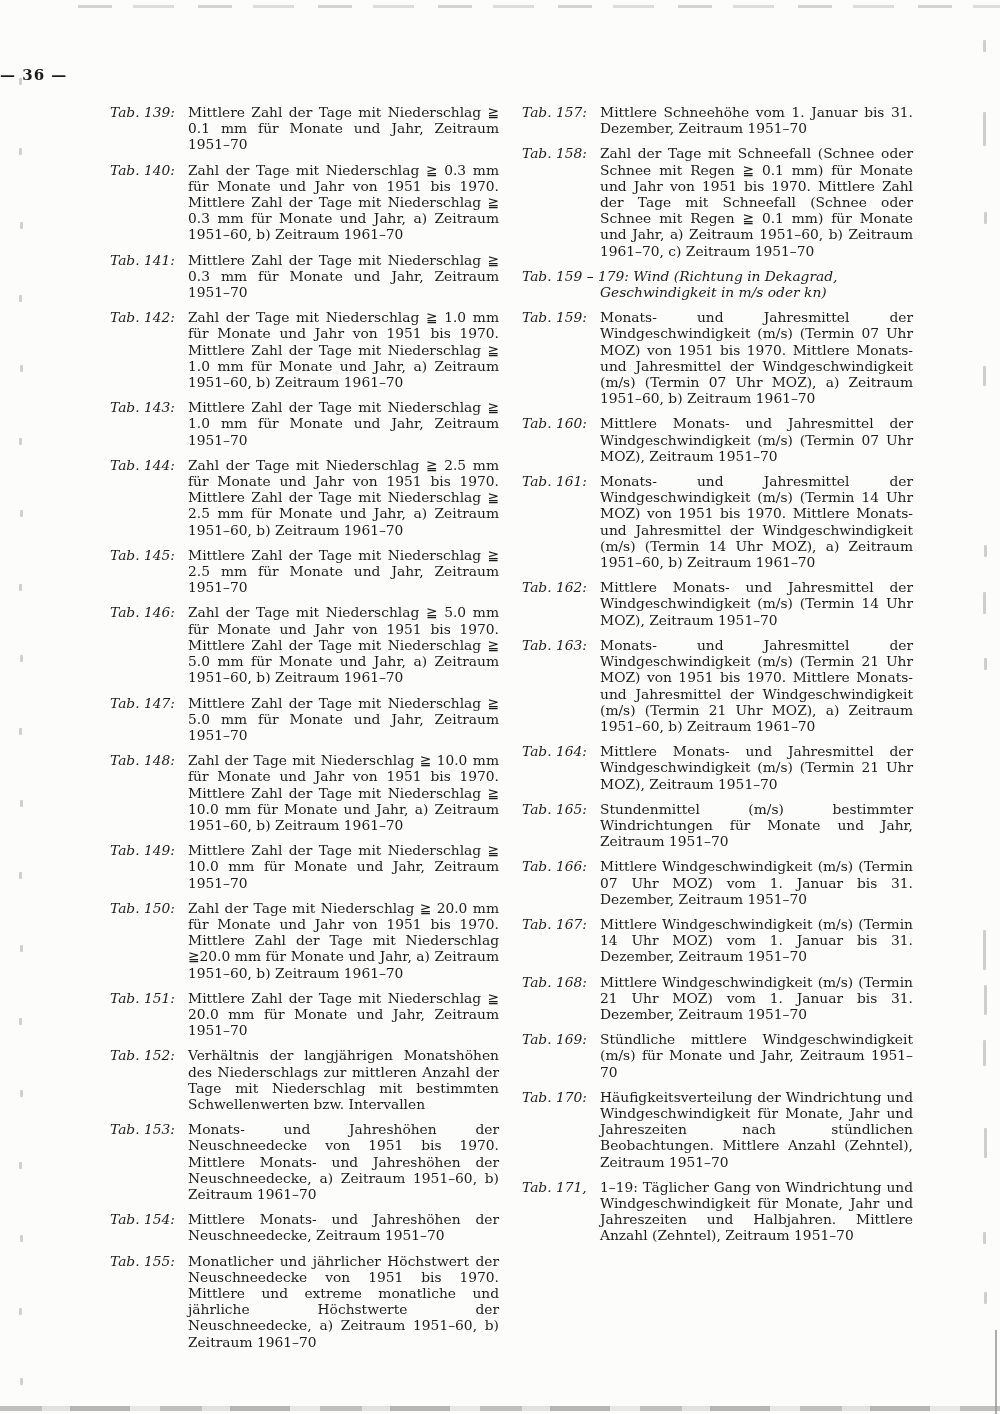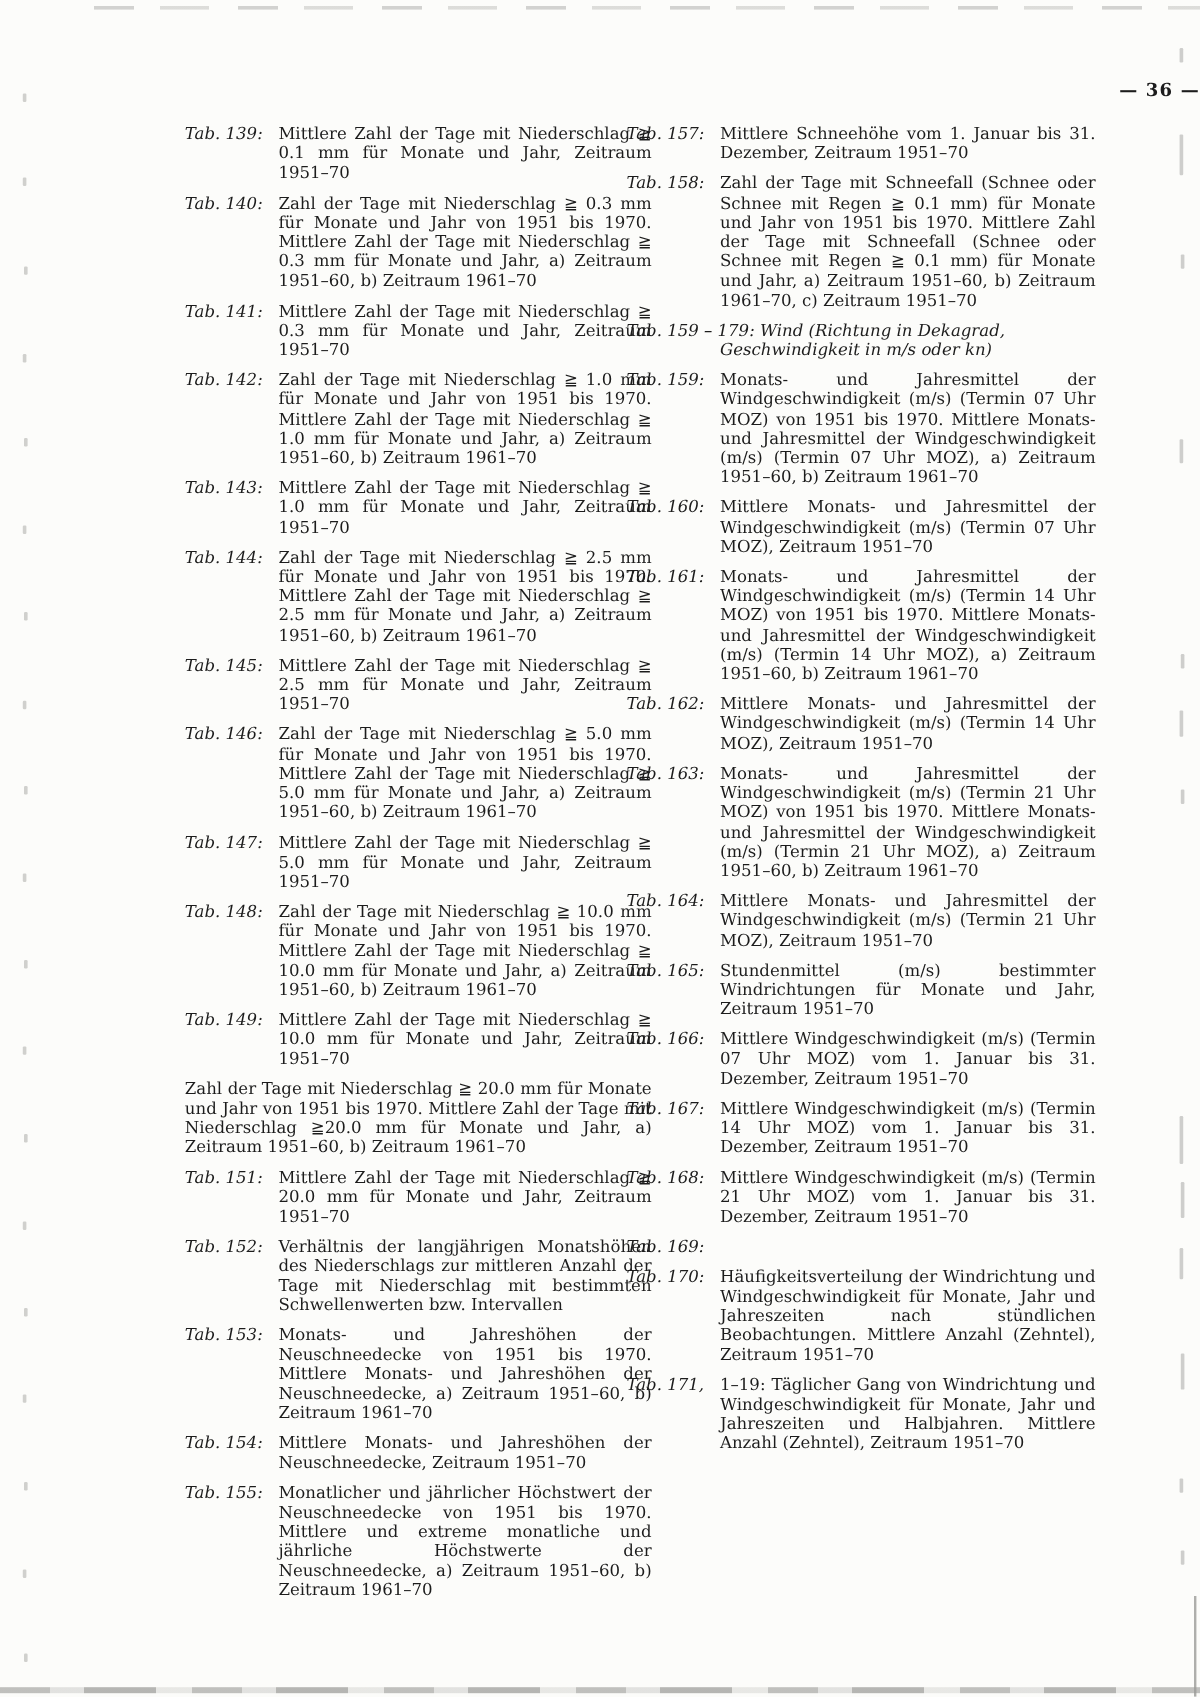--- a/index.html
+++ b/index.html
@@ -13,30 +13,30 @@
     background: #fcfcfa;
     font-family: "DejaVu Serif", "Liberation Serif", serif;
     color: #1c1c1c;
     overflow: hidden;
   }
   .page-number {
     position: absolute;
     top: 66px;
     left: 0;
     width: 1000px;
-    text-align: right;
+    text-align: left;
     font-size: 15px;
     font-weight: bold;
     letter-spacing: 1px;
   }
   .col {
     position: absolute;
     top: 104px;
   }
-  .col-left  { left: 110px; width: 389px; margin-left: 44px; }
+  .col-left  { left: 110px; width: 389px; }
   .col-right { left: 522px; width: 391px; }
   .entry {
     display: flex;
     margin-bottom: 9px;
     font-size: 13.8px;
     line-height: 16.2px;
   }
   .entry .label {
     flex: 0 0 78px;
     font-style: italic;
@@ -140,20 +140,21 @@
       <span class="label">Tab. 148:</span>
       <span class="text">Zahl der Tage mit Niederschlag ≧ 10.0 mm für Monate und Jahr von 1951 bis 1970. Mittlere Zahl der Tage mit Niederschlag ≧ 10.0 mm für Monate und Jahr, a) Zeitraum 1951–60, b) Zeitraum 1961–70</span>
     </div>
 
     <div class="entry entry-entry">
       <span class="label">Tab. 149:</span>
       <span class="text">Mittlere Zahl der Tage mit Niederschlag ≧ 10.0 mm für Monate und Jahr, Zeitraum 1951–70</span>
     </div>
 
     <div class="entry entry-entry">
+      <span class="label">Tab. 150:</span>
       <span class="text">Zahl der Tage mit Niederschlag ≧ 20.0 mm für Monate und Jahr von 1951 bis 1970. Mittlere Zahl der Tage mit Niederschlag ≧20.0 mm für Monate und Jahr, a) Zeitraum 1951–60, b) Zeitraum 1961–70</span>
     </div>
 
     <div class="entry entry-entry">
       <span class="label">Tab. 151:</span>
       <span class="text">Mittlere Zahl der Tage mit Niederschlag ≧ 20.0 mm für Monate und Jahr, Zeitraum 1951–70</span>
     </div>
 
     <div class="entry entry-entry">
       <span class="label">Tab. 152:</span>
@@ -240,20 +241,21 @@
       <span class="text">Mittlere Windgeschwindigkeit (m/s) (Termin 14 Uhr MOZ) vom 1. Januar bis 31. Dezember, Zeitraum 1951–70</span>
     </div>
 
     <div class="entry entry-entry">
       <span class="label">Tab. 168:</span>
       <span class="text">Mittlere Windgeschwindigkeit (m/s) (Termin 21 Uhr MOZ) vom 1. Januar bis 31. Dezember, Zeitraum 1951–70</span>
     </div>
 
     <div class="entry entry-entry">
       <span class="label">Tab. 169:</span>
+      <span class="text">Stündliche mittlere Windgeschwindigkeit (m/s) für Monate und Jahr, Zeitraum 1951–70</span>
     </div>
 
     <div class="entry entry-entry">
       <span class="label">Tab. 170:</span>
       <span class="text">Häufigkeitsverteilung der Windrichtung und Windgeschwindigkeit für Monate, Jahr und Jahreszeiten nach stündlichen Beobachtungen. Mittlere Anzahl (Zehntel), Zeitraum 1951–70</span>
     </div>
 
     <div class="entry entry-entry">
       <span class="label">Tab. 171,</span>
       <span class="text">1–19: Täglicher Gang von Windrichtung und Windgeschwindigkeit für Monate, Jahr und Jahreszeiten und Halbjahren. Mittlere Anzahl (Zehntel), Zeitraum 1951–70</span>

